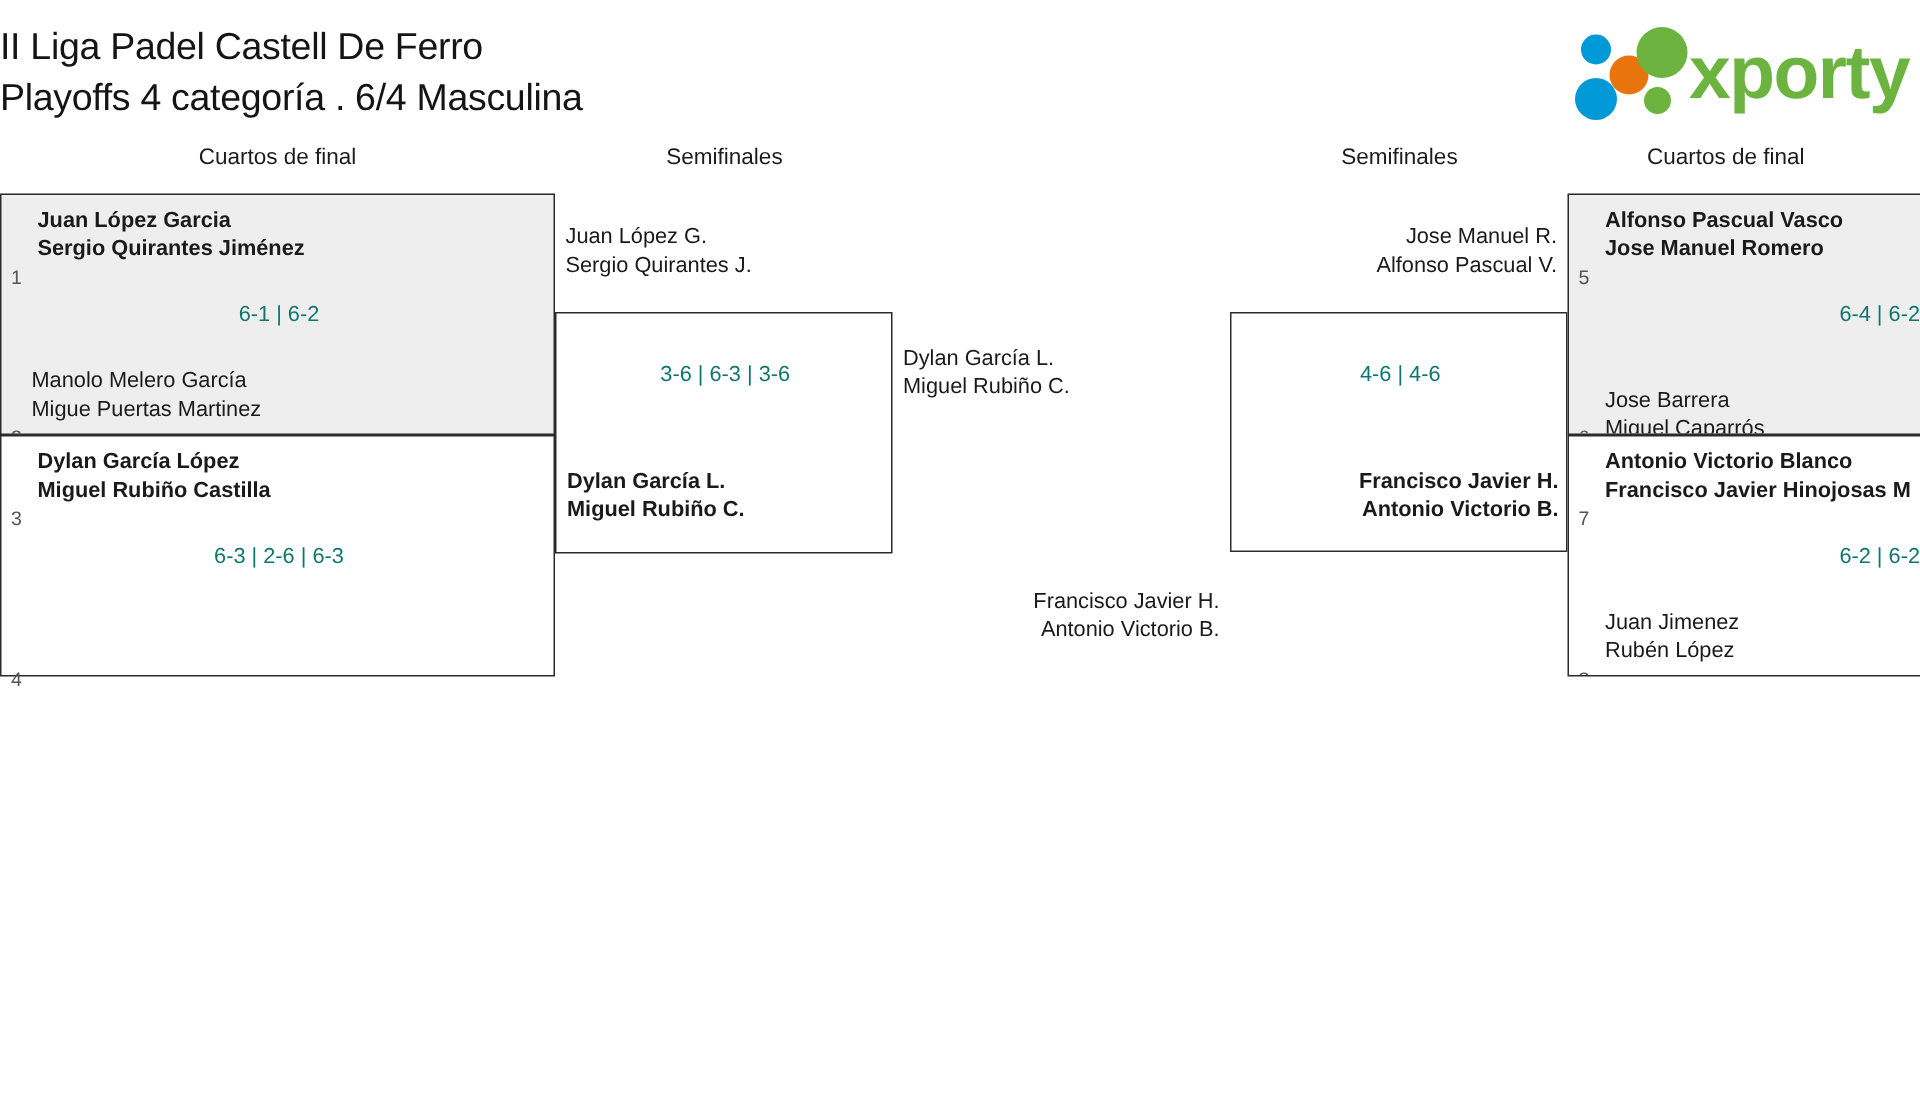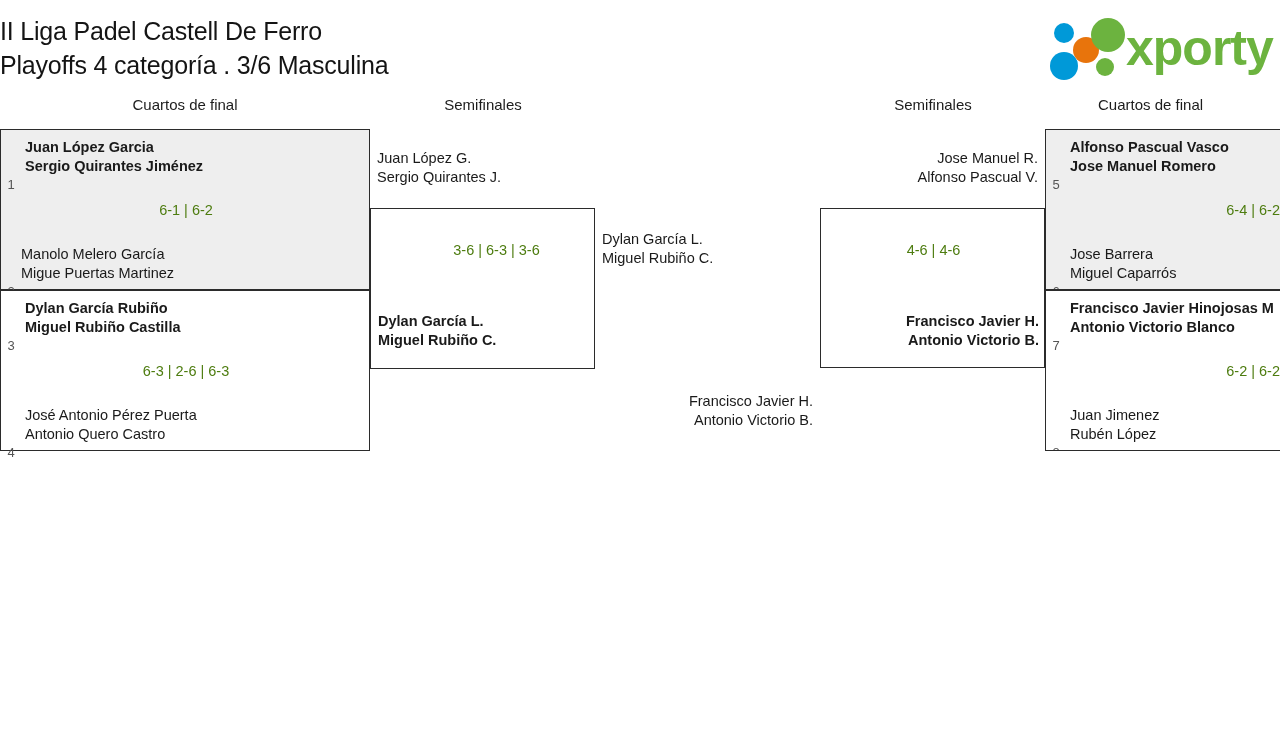--- a/index.html
+++ b/index.html
@@ -55,37 +55,37 @@
     position: absolute;
     font-size: 14.5px; line-height: 19px;
     color: #1a1a1a; white-space: nowrap;
   }
   .team .p { display: block; }
   .team.win { font-weight: 700; }
   .team.right { text-align: right; }
 
   .score {
     position: absolute;
-    font-size: 14.5px; line-height: 19px; color: #4d7c0f;
+    font-size: 14.5px; line-height: 19px; color: #0f766e;
     white-space: nowrap;
   }
   .score.center { text-align: center; }
   .score.right { text-align: right; }
 
   .clip { overflow: hidden; }
 </style>
 </head>
 <body>
 
 <div class="page">
 
   <div class="header">
     <div class="title-block">
       <div class="title-line">II Liga Padel Castell De Ferro</div>
-      <div class="title-line">Playoffs 4 categoría . 3/6 Masculina</div>
+      <div class="title-line">Playoffs 4 categoría . 6/4 Masculina</div>
     </div>
 
     <div class="logo">
       <svg class="logo-dots" viewBox="0 0 78 62">
         <circle cx="16" cy="15" r="10" fill="#0099d8"></circle>
         <circle cx="16" cy="48" r="14" fill="#0099d8"></circle>
         <circle cx="38" cy="32" r="13" fill="#e8740c"></circle>
         <circle cx="60" cy="17" r="17" fill="#6cb33f"></circle>
         <circle cx="57" cy="49" r="9" fill="#6cb33f"></circle>
       </svg>
@@ -110,37 +110,33 @@
       <div class="seed" style="left:1px; top:154px;">2</div>
       <div class="team" style="left:20px; top:115px;">
         <span class="p">Manolo Melero García</span>
         <span class="p">Migue Puertas Martinez</span>
       </div>
     </div>
 
     <div class="box" style="left:0px; top:290px; width:370px; height:161px;">
       <div class="seed" style="left:1px; top:47px;">3</div>
       <div class="team win" style="left:24px; top:8px;">
-        <span class="p">Dylan García Rubiño</span>
+        <span class="p">Dylan García López</span>
         <span class="p">Miguel Rubiño Castilla</span>
       </div>
       <div class="score center" style="left:24px; top:71px; width:322px;">6-3 | 2-6 | 6-3</div>
       <div class="seed" style="left:1px; top:154px;">4</div>
-      <div class="team" style="left:24px; top:115px;">
-        <span class="p">José Antonio Pérez Puerta</span>
-        <span class="p">Antonio Quero Castro</span>
-      </div>
     </div>
 
     <div class="team" style="left:377px; top:149px;">
       <span class="p">Juan López G.</span>
       <span class="p">Sergio Quirantes J.</span>
     </div>
     <div class="box" style="left:370px; top:208px; width:225px; height:161px;">
-      <div class="score center" style="left:13px; top:32px; width:225px;">3-6 | 6-3 | 3-6</div>
+      <div class="score center" style="left:0px; top:32px; width:225px;">3-6 | 6-3 | 3-6</div>
       <div class="team win" style="left:7px; top:103px;">
         <span class="p">Dylan García L.</span>
         <span class="p">Miguel Rubiño C.</span>
       </div>
     </div>
 
     <div class="team" style="left:602px; top:230px;">
       <span class="p">Dylan García L.</span>
       <span class="p">Miguel Rubiño C.</span>
     </div>
@@ -163,31 +159,31 @@
     </div>
 
     <div class="box shaded clip" style="left:1045px; top:129px; width:260px; height:161px;">
       <div class="seed" style="left:1px; top:47px;">5</div>
       <div class="team win" style="left:24px; top:8px;">
         <span class="p">Alfonso Pascual Vasco</span>
         <span class="p">Jose Manuel Romero</span>
       </div>
       <div class="score right" style="left:0px; top:71px; width:234px;">6-4 | 6-2</div>
       <div class="seed" style="left:1px; top:154px;">6</div>
-      <div class="team" style="left:24px; top:115px;">
+      <div class="team" style="left:24px; top:128px;">
         <span class="p">Jose Barrera</span>
         <span class="p">Miguel Caparrós</span>
       </div>
     </div>
 
     <div class="box clip" style="left:1045px; top:290px; width:260px; height:161px;">
       <div class="seed" style="left:1px; top:47px;">7</div>
       <div class="team win" style="left:24px; top:8px;">
+        <span class="p">Antonio Victorio Blanco</span>
         <span class="p">Francisco Javier Hinojosas M</span>
-        <span class="p">Antonio Victorio Blanco</span>
       </div>
       <div class="score right" style="left:0px; top:71px; width:234px;">6-2 | 6-2</div>
       <div class="seed" style="left:1px; top:154px;">8</div>
       <div class="team" style="left:24px; top:115px;">
         <span class="p">Juan Jimenez</span>
         <span class="p">Rubén López</span>
       </div>
     </div>
 
   </div>

